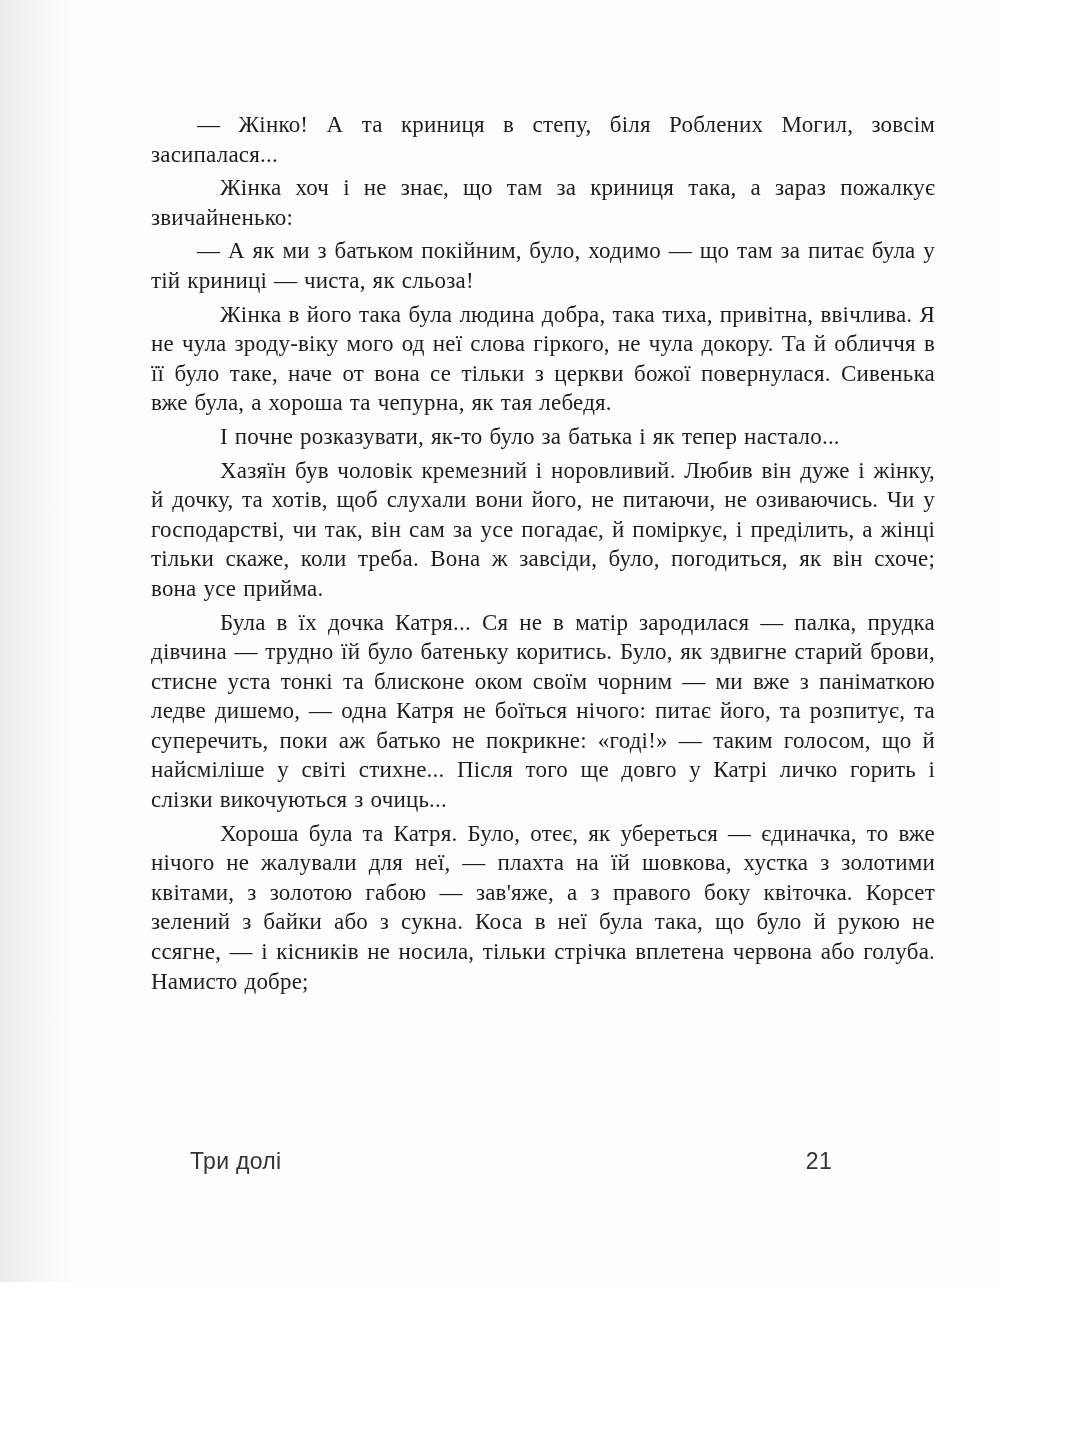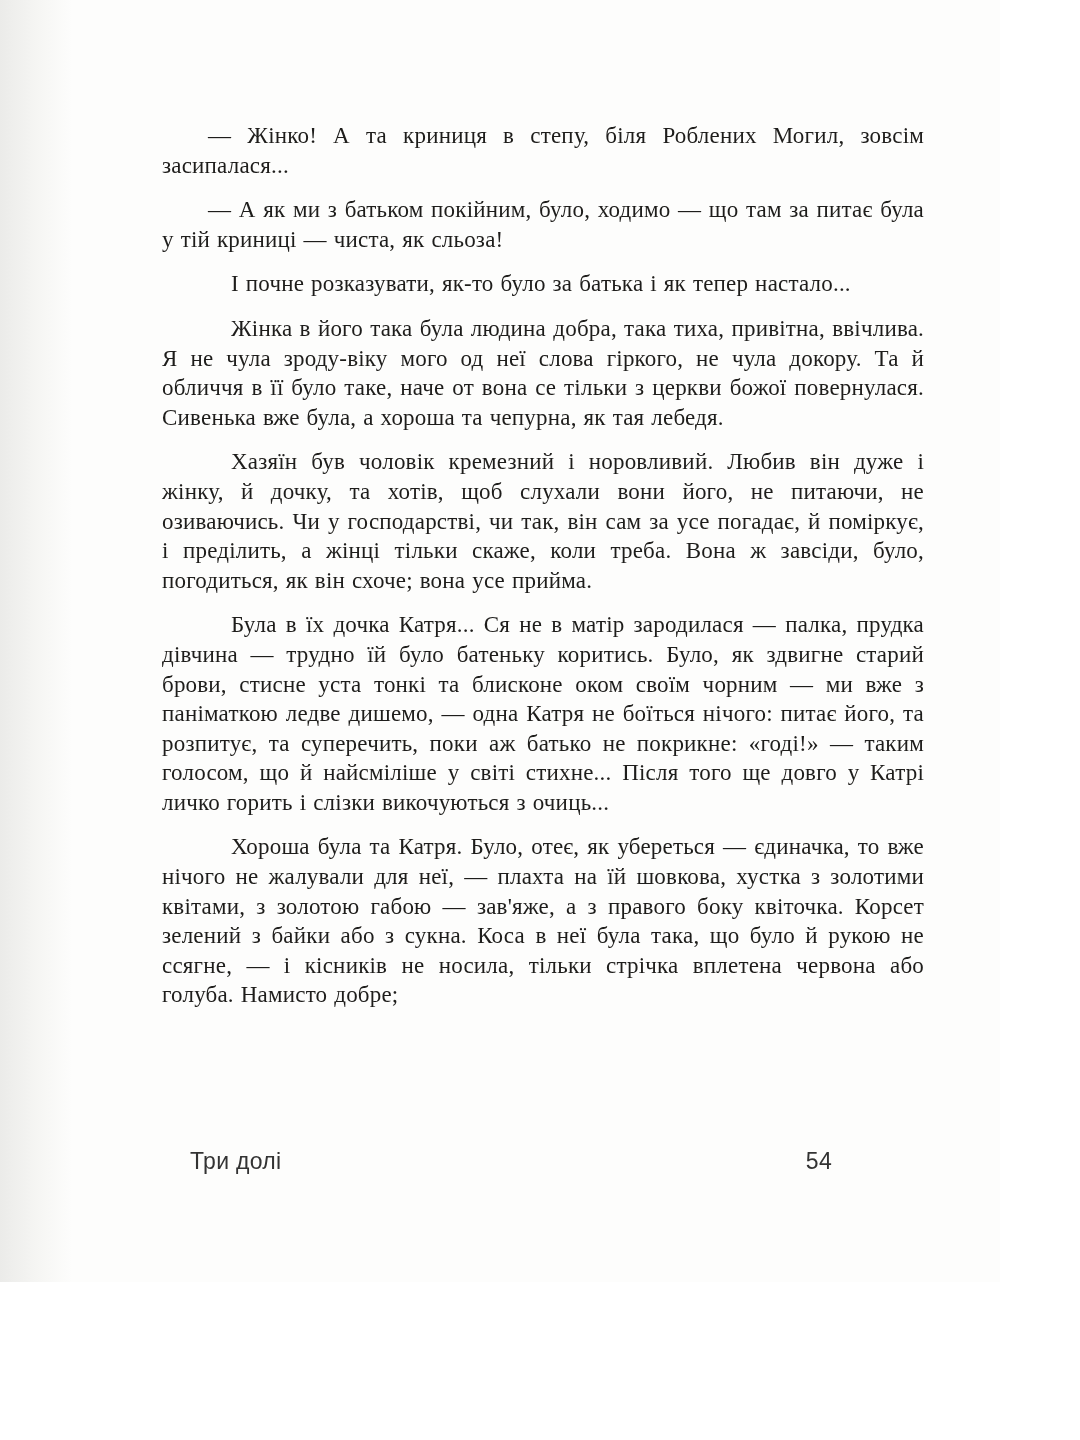--- a/index.html
+++ b/index.html
@@ -38,21 +38,21 @@
     top: 106px;
     width: 792px;
     color: #1e1d1b;
     font-size: 23px;
     line-height: 29.6px;
     text-align: justify;
     letter-spacing: 0.2px;
     word-spacing: 1px;
   }
   .text-block p {
-    margin: 15px;
+    margin: 4px;
     padding: 0;
     text-indent: 69px;
   }
   .text-block p.dialogue {
     text-indent: 46px;
   }
   .page-footer {
     position: absolute;
     left: 190px;
     top: 1148px;
@@ -68,24 +68,25 @@
 </style>
 </head>
 <body>
 
 <div class="scan-page">
   <div class="scan-edge"></div>
 </div>
 
 <div class="text-block" id="paragraphs">
     <p class="dialogue">— Жінко! А та криниця в степу, біля Роблених Могил, зовсім засипалася...</p>
+    <p>Жінка хоч і не знає, що там за криниця така, а зараз пожалкує звичайненько:</p>
     <p class="dialogue">— А як ми з батьком покійним, було, ходимо — що там за питає була у тій криниці — чиста, як сльоза!</p>
+    <p>Жінка в його така була людина добра, така тиха, привітна, ввічлива. Я не чула зроду-віку мого од неї слова гіркого, не чула докору. Та й обличчя в її було таке, наче от вона се тільки з церкви божої повернулася. Сивенька вже була, а хороша та чепурна, як тая лебедя.</p>
     <p>І почне розказувати, як-то було за батька і як тепер настало...</p>
-    <p>Жінка в його така була людина добра, така тиха, привітна, ввічлива. Я не чула зроду-віку мого од неї слова гіркого, не чула докору. Та й обличчя в її було таке, наче от вона се тільки з церкви божої повернулася. Сивенька вже була, а хороша та чепурна, як тая лебедя.</p>
     <p>Хазяїн був чоловік кремезний і норовливий. Любив він дуже і жінку, й дочку, та хотів, щоб слухали вони його, не питаючи, не озиваючись. Чи у господарстві, чи так, він сам за усе погадає, й поміркує, і преділить, а жінці тільки скаже, коли треба. Вона ж завсіди, було, погодиться, як він схоче; вона усе прийма.</p>
     <p>Була в їх дочка Катря... Ся не в матір зародилася — палка, прудка дівчина — трудно їй було батеньку коритись. Було, як здвигне старий брови, стисне уста тонкі та блисконе оком своїм чорним — ми вже з паніматкою ледве дишемо, — одна Катря не боїться нічого: питає його, та розпитує, та суперечить, поки аж батько не покрикне: «годі!» — таким голосом, що й найсміліше у світі стихне... Після того ще довго у Катрі личко горить і слізки викочуються з очиць...</p>
     <p>Хороша була та Катря. Було, отеє, як убереться — єдиначка, то вже нічого не жалували для неї, — плахта на їй шовкова, хустка з золотими квітами, з золотою габою — зав'яже, а з правого боку квіточка. Корсет зелений з байки або з сукна. Коса в неї була така, що було й рукою не ссягне, — і кісників не носила, тільки стрічка вплетена червона або голуба. Намисто добре;</p>
   </div>
 
 <div class="page-footer">
   <span>Три долі</span>
-  <span>54</span>
+  <span>21</span>
 </div>
 
 </body></html>

